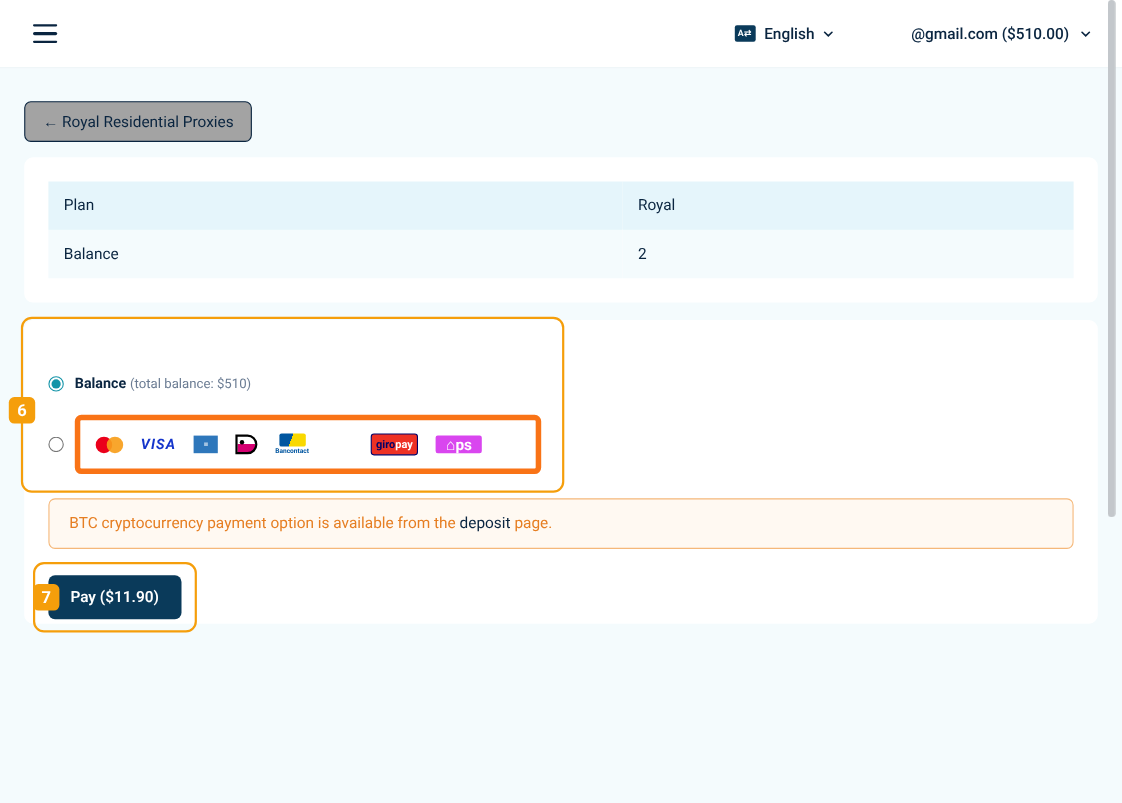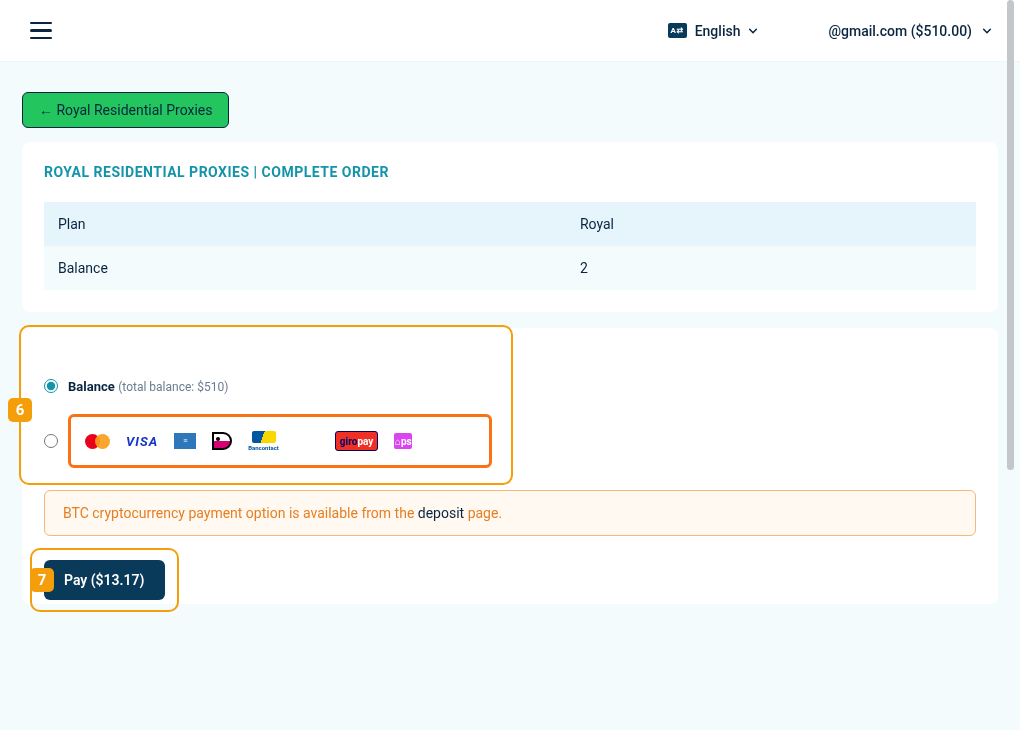--- a/index.html
+++ b/index.html
@@ -66,21 +66,21 @@
     gap: 10px;
     cursor: pointer;
     color: #0a2540;
     font-weight: 500;
   }
   .page {
     padding: 30px 22px 0 22px;
   }
   .back-btn {
     border: 1px solid #0a2540;
-    background: #22c55e;
+    background: #a3a3a3;
     padding: 9px 16px;
     border-radius: 6px;
     font-size: 14px;
     color: #0a2540;
     cursor: pointer;
     font-family: inherit;
   }
   .card {
     background: #fff;
     border-radius: 8px;
@@ -145,21 +145,21 @@
     font-size: 13px;
     color: #0a2540;
     font-weight: 700;
   }
   .balance-sub {
     font-size: 12px;
     color: #6b7c93;
     font-weight: 400;
   }
   .card-box {
-    border: 3px solid #f97316;
+    border: 5px solid #f97316;
     border-radius: 6px;
     padding: 12px 14px;
     display: flex;
     gap: 16px;
     align-items: center;
     min-height: 54px;
   }
   .pay-icon {
     height: 20px;
     display: flex;
@@ -174,21 +174,21 @@
   .mc-c.yel { background:#f79e1b; margin-left:-5px; opacity:0.92; }
   .visa { color:#1434cb; font-style:italic; letter-spacing:1px; font-size:13px; }
   .amex { background:#2e77bb; color:#fff; width:22px; height:16px; font-size:7px; display:flex; align-items:center; justify-content:center; }
   .ideal { width:20px; height:18px; border:2px solid #000; border-radius:0 10px 10px 0; background:linear-gradient(180deg,#fff 50%,#d50072 50%); position:relative; }
   .ideal::before { content:""; position:absolute; left:2px; top:3px; width:4px; height:4px; border-radius:50%; background:#000; }
   .banc { display:flex; flex-direction:column; align-items:center; gap:1px; }
   .banc-shape { width:24px; height:12px; background:linear-gradient(110deg,#0056a0 45%,#f9d800 45%); border-radius:2px; }
   .banc-txt { font-size:6px; color:#0056a0; }
   .giro { background:#ee3124; color:#fff; border:1.5px solid #000268; border-radius:3px; padding:1px 4px; font-size:10px; font-weight:700;margin-left:40px; }
   .giro .g { color:#000268; }
-  .eps { background:#d946ef; color:#fff; width:18px; height:16px; font-size:10px; display:flex; align-items:center; justify-content:center; border-radius:2px; }
+  .eps { background:#d946ef; color:#fff; width:42px; height:16px; font-size:14px; display:flex; align-items:center; justify-content:center; border-radius:2px; }
   .alert-banner {
     border: 1px solid #f5b87a;
     background: #fff9f2;
     border-radius: 6px;
     padding: 14px 18px;
     margin-top: 22px;
     color: #e67e22;
     font-size: 14px;
   }
   .alert-banner a {
@@ -279,21 +279,20 @@
     </div>
   </div>
 </div>
 
 <div class="page">
 
   <button class="back-btn">← Royal Residential Proxies</button>
 
   
   <div class="card">
-    <div class="card-title">ROYAL RESIDENTIAL PROXIES | COMPLETE ORDER</div>
     <table class="order-table">
       <tbody>
           <tr>
         <td>Plan</td>
         <td>Royal</td>
       </tr>
       <tr>
         <td>Balance</td>
         <td>2</td>
       </tr>
@@ -341,21 +340,21 @@
       </label>
     </div>
 
     <div class="alert-banner">
       <span>BTC cryptocurrency payment option is available from the </span><a href="#">deposit</a><span> page.</span>
     </div>
 
     <div class="pay-row">
       <div class="pay-highlight-box"></div>
       <div class="badge-num badge-7">7</div>
-      <button class="pay-btn">Pay ($13.17)</button>
+      <button class="pay-btn">Pay ($11.90)</button>
     </div>
   </div>
 
 </div>
 
 <div class="scrollbar">
   <div class="scrollbar-thumb"></div>
 </div>
 
 </body></html>

